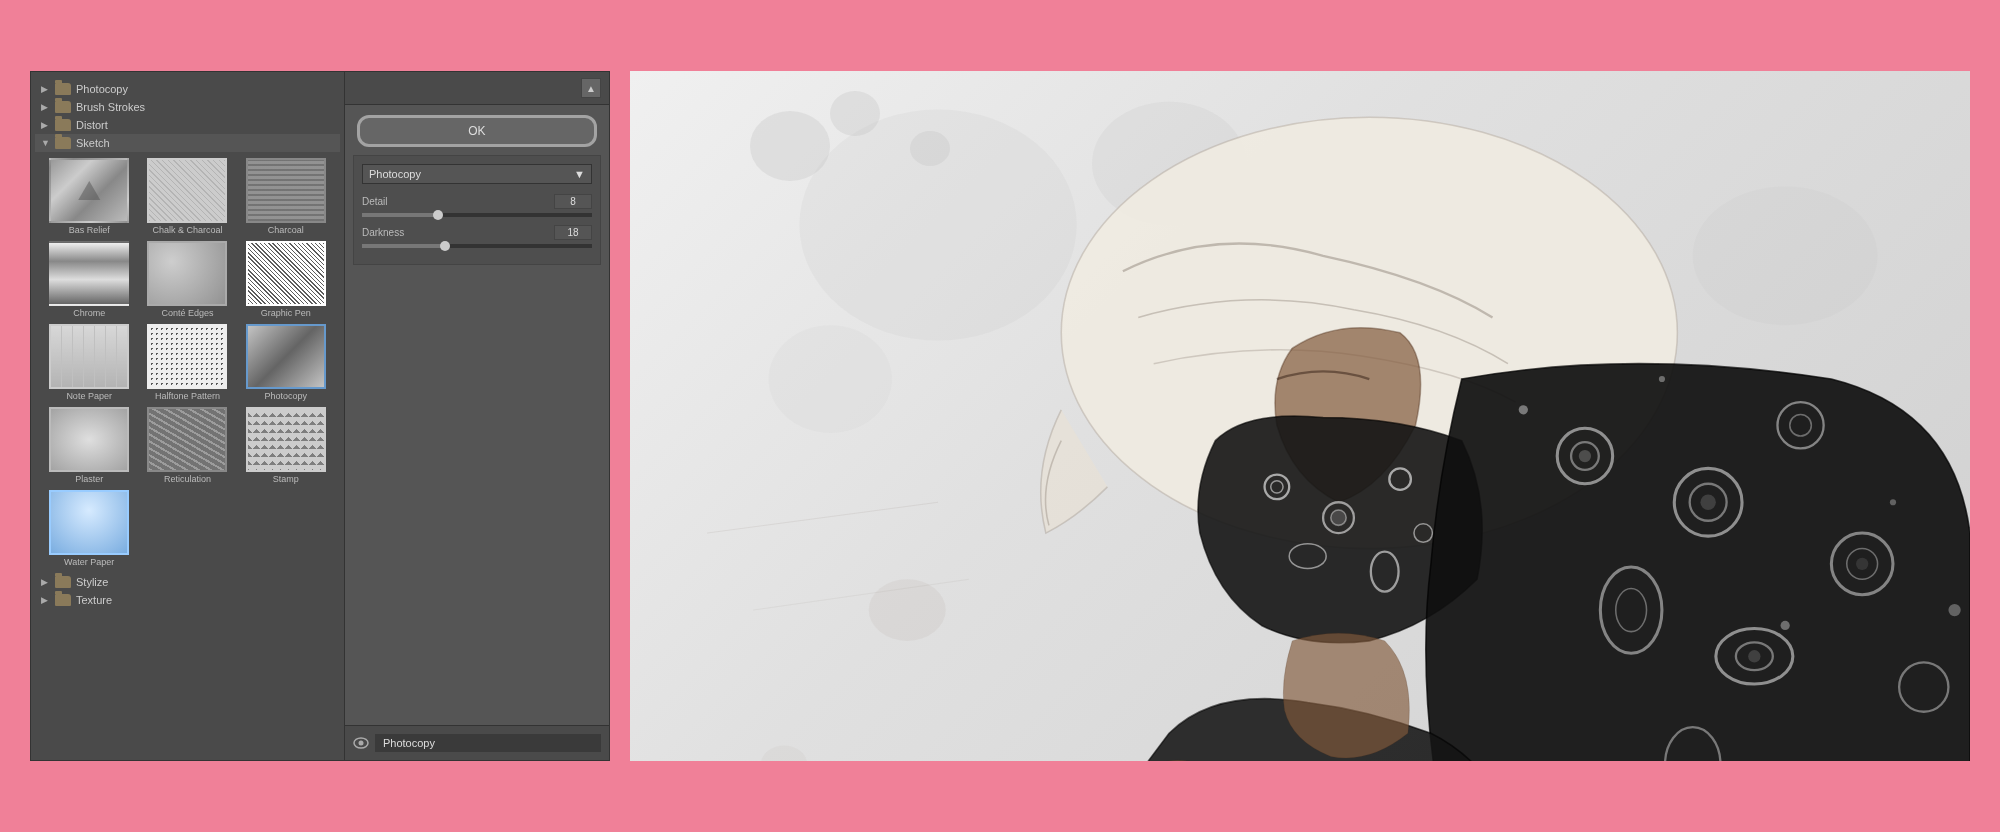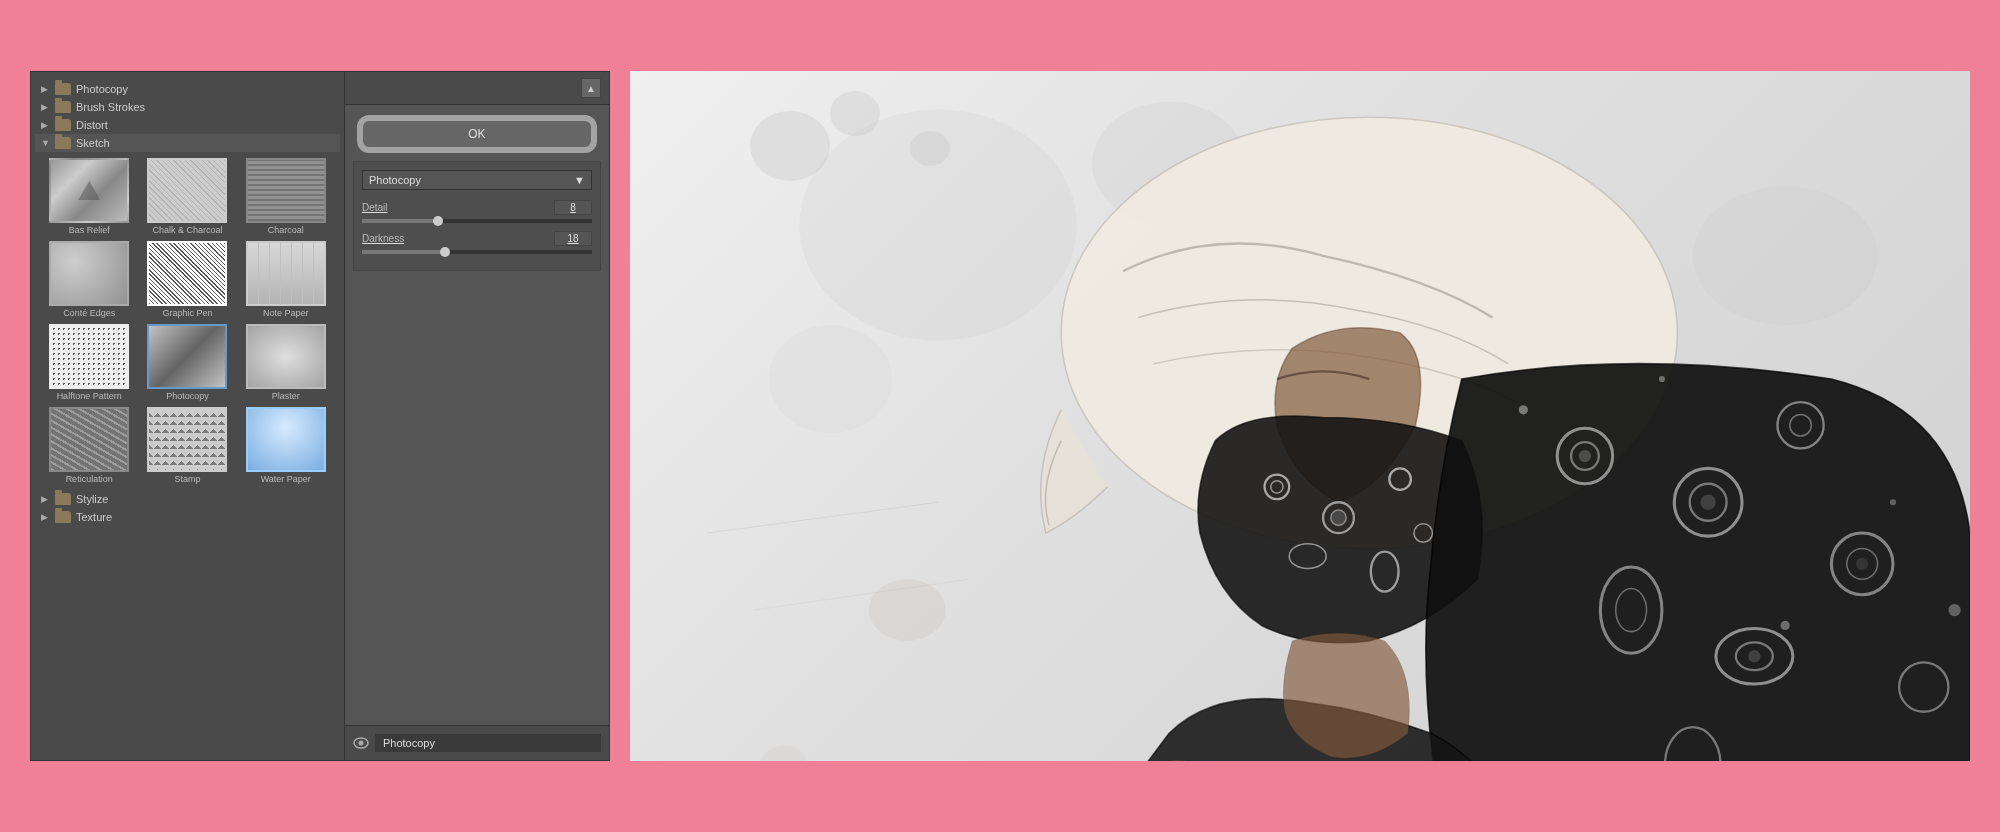--- a/index.html
+++ b/index.html
@@ -306,21 +306,21 @@
       display: flex;
       align-items: center;
       justify-content: center;
       cursor: pointer;
       font-size: 10px;
     }
 
     .ok-btn {
       margin: 10px 12px 4px;
       background: #666;
-      border: 6px solid #a3a3a3;
+      border: 3px solid #a3a3a3;
       color: #ddd;
       padding: 6px 0;
       border-radius: 12px;
       width: calc(100% - 24px);
       cursor: pointer;
       font-size: 12px;
       text-align: center;
     }
 
     .cancel-btn {
@@ -351,21 +351,20 @@
       font-size: 11px;
       width: 100%;
       display: flex;
       align-items: center;
       justify-content: space-between;
       cursor: pointer;
     }
 
     .slider-row {
       margin-bottom: 8px;
-      text-decoration: underline;
     }
 
     .slider-label-row {
       display: flex;
       justify-content: space-between;
       align-items: center;
       margin-bottom: 4px;
     }
 
     .slider-label {
@@ -525,20 +524,24 @@
         <div class="thumb-item">
           <div class="thumb-img thumb-chalk"></div>
           <span class="thumb-label">Chalk &amp; Charcoal</span>
         </div>
 
         <div class="thumb-item">
           <div class="thumb-img thumb-charcoal"></div>
           <span class="thumb-label">Charcoal</span>
         </div>
 
+        <div class="thumb-item">
+          <div class="thumb-img thumb-chrome"></div>
+          <span class="thumb-label">Chrome</span>
+        </div>
 
         <div class="thumb-item">
           <div class="thumb-img thumb-conte"></div>
           <span class="thumb-label">Conté Edges</span>
         </div>
 
         <div class="thumb-item">
           <div class="thumb-img thumb-graphic-pen"></div>
           <span class="thumb-label">Graphic Pen</span>
         </div>

